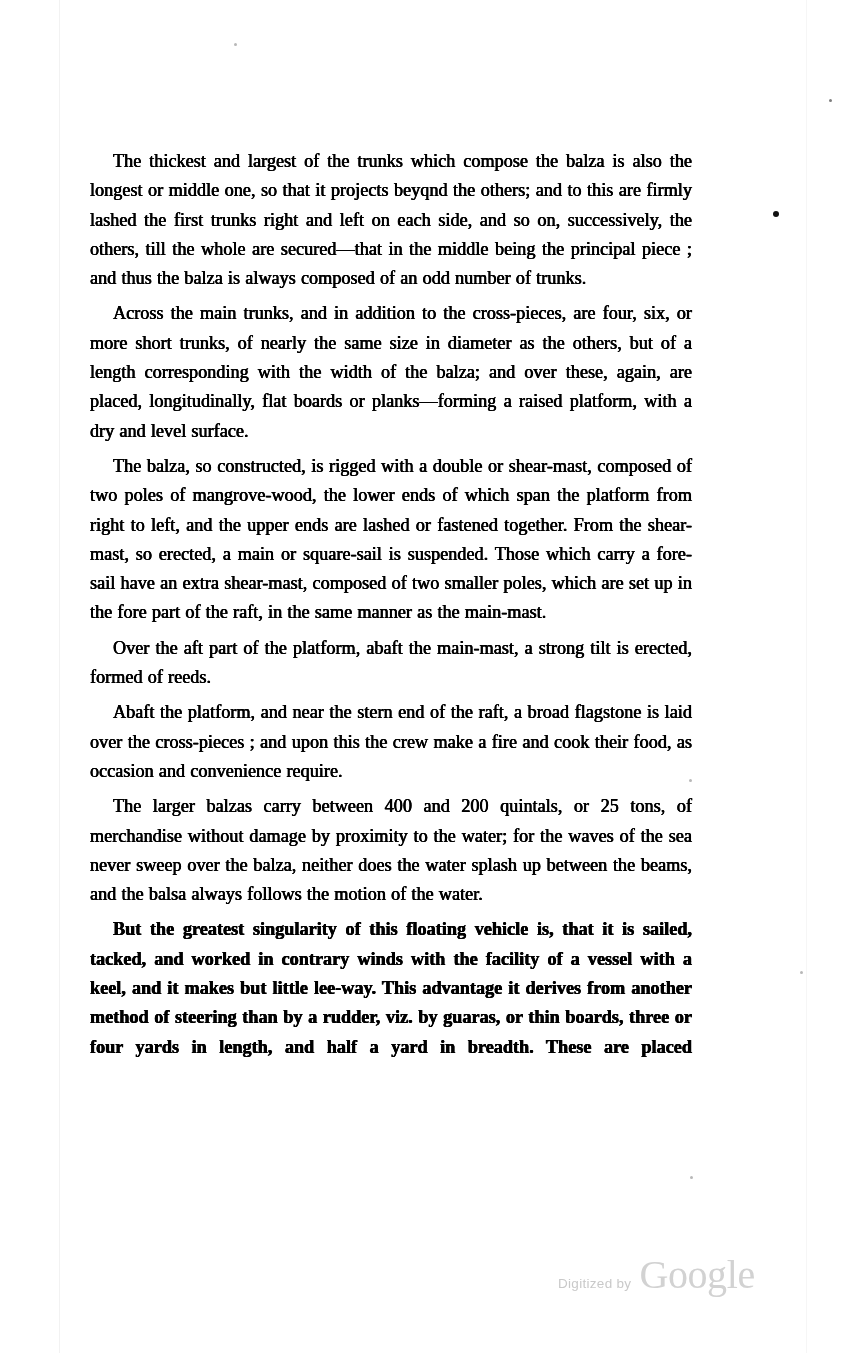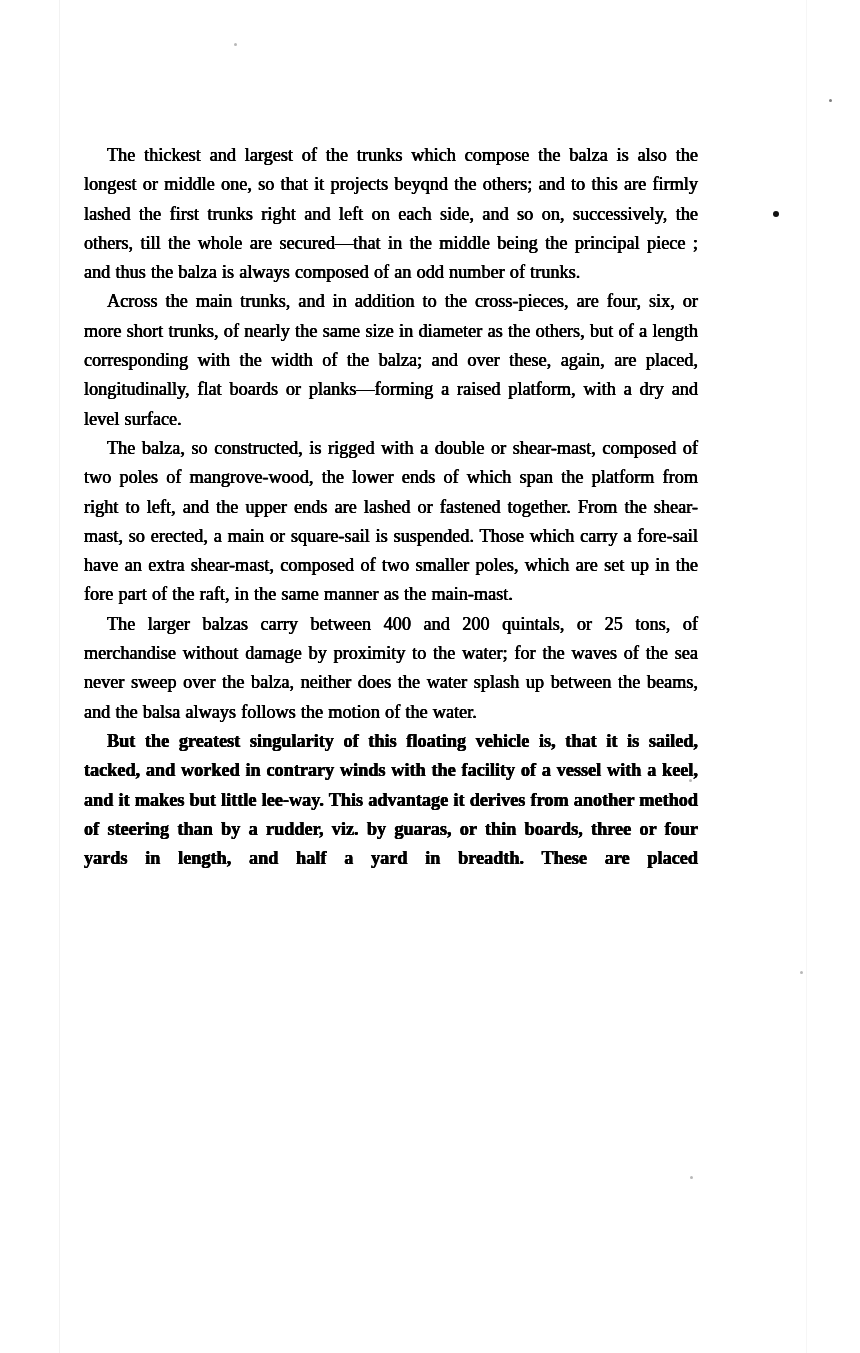--- a/index.html
+++ b/index.html
@@ -72,21 +72,21 @@
   }
 
   
   .textblock {
     position: absolute;
     top: 141px;
     left: 84px;
     width: 614px;
   }
   .para {
-    margin: 0;
+    margin: 6px;
     text-indent: 23px;
     font-size: 18.2px;
     line-height: 29.3px;
     text-align: justify;
     text-align-last: left;
     letter-spacing: 0.01px;
     word-spacing: 0.6px;
     
     text-shadow: 0.32px 0 0 rgba(0,0,0,0.95), -0.32px 0 0 rgba(0,0,0,0.95), 0 0.25px 0 rgba(0,0,0,0.55);
   }
@@ -136,25 +136,31 @@
 <div class="scan-edge"></div>
 <div class="scan-edge-right"></div>
 
 <div class="page">
 
 
   <div class="textblock">
     <p class="para">The thickest and largest of the trunks which compose the balza is also the longest or middle one, so that it projects beyqnd the others; and to this are firmly lashed the first trunks right and left on each side, and so on, successively, the others, till the whole are secured—that in the middle being the principal piece ; and thus the balza is always composed of an odd number of trunks.</p>
     <p class="para">Across the main trunks, and in addition to the cross-pieces, are four, six, or more short trunks, of nearly the same size in diameter as the others, but of a length corresponding with the width of the balza; and over these, again, are placed, longitudinally, flat boards or planks—forming a raised platform, with a dry and level surface.</p>
     <p class="para">The balza, so constructed, is rigged with a double or shear-mast, composed of two poles of mangrove-wood, the lower ends of which span the platform from right to left, and the upper ends are lashed or fastened together.   From the shear-mast, so erected, a main or square-sail is suspended.   Those which carry a fore-sail have an extra shear-mast, composed of two smaller poles, which are set up in the fore part of the raft, in the same manner as the main-mast.</p>
+    <p class="para">Over the aft part of the platform, abaft the main-mast, a strong tilt is erected, formed of reeds.</p>
+    <p class="para">Abaft the platform, and near the stern end of the raft, a broad flagstone is laid over the cross-pieces ; and upon this the crew make a fire and cook their food, as occasion and convenience require.</p>
     <p class="para">The larger balzas carry between 400 and 200 quintals, or 25 tons, of merchandise without damage by proximity to the water; for the waves of the sea never sweep over the balza, neither does the water splash up between the beams, and the balsa always follows the motion of the water.</p>
     <p class="para last">But the greatest singularity of this floating vehicle is, that it is sailed, tacked, and worked in contrary winds with the facility of a vessel with a keel, and it makes but little lee-way. This advantage it derives from another method of steering than by a rudder, viz. by guaras, or thin boards, three or four yards in length, and half a yard in breadth.   These are placed</p>
   </div>
 
   <div class="speck faint" style="left:234px; top:43px; width:3px; height:3px;"></div>
   <div class="speck mid" style="left:829px; top:99px; width:3px; height:3px;"></div>
   <div class="speck" style="left:773px; top:211px; width:6px; height:6px;"></div>
   <div class="speck faint" style="left:689px; top:779px; width:3px; height:3px;"></div>
   <div class="speck faint" style="left:800px; top:971px; width:3px; height:3px;"></div>
   <div class="speck faint" style="left:690px; top:1176px; width:3px; height:3px;"></div>
 
+  <div class="watermark">
+    <span class="wm-digitized">Digitized by</span>
+    <span class="wm-google">Google</span>
+  </div>
 
 </div>
 
 </body></html>

